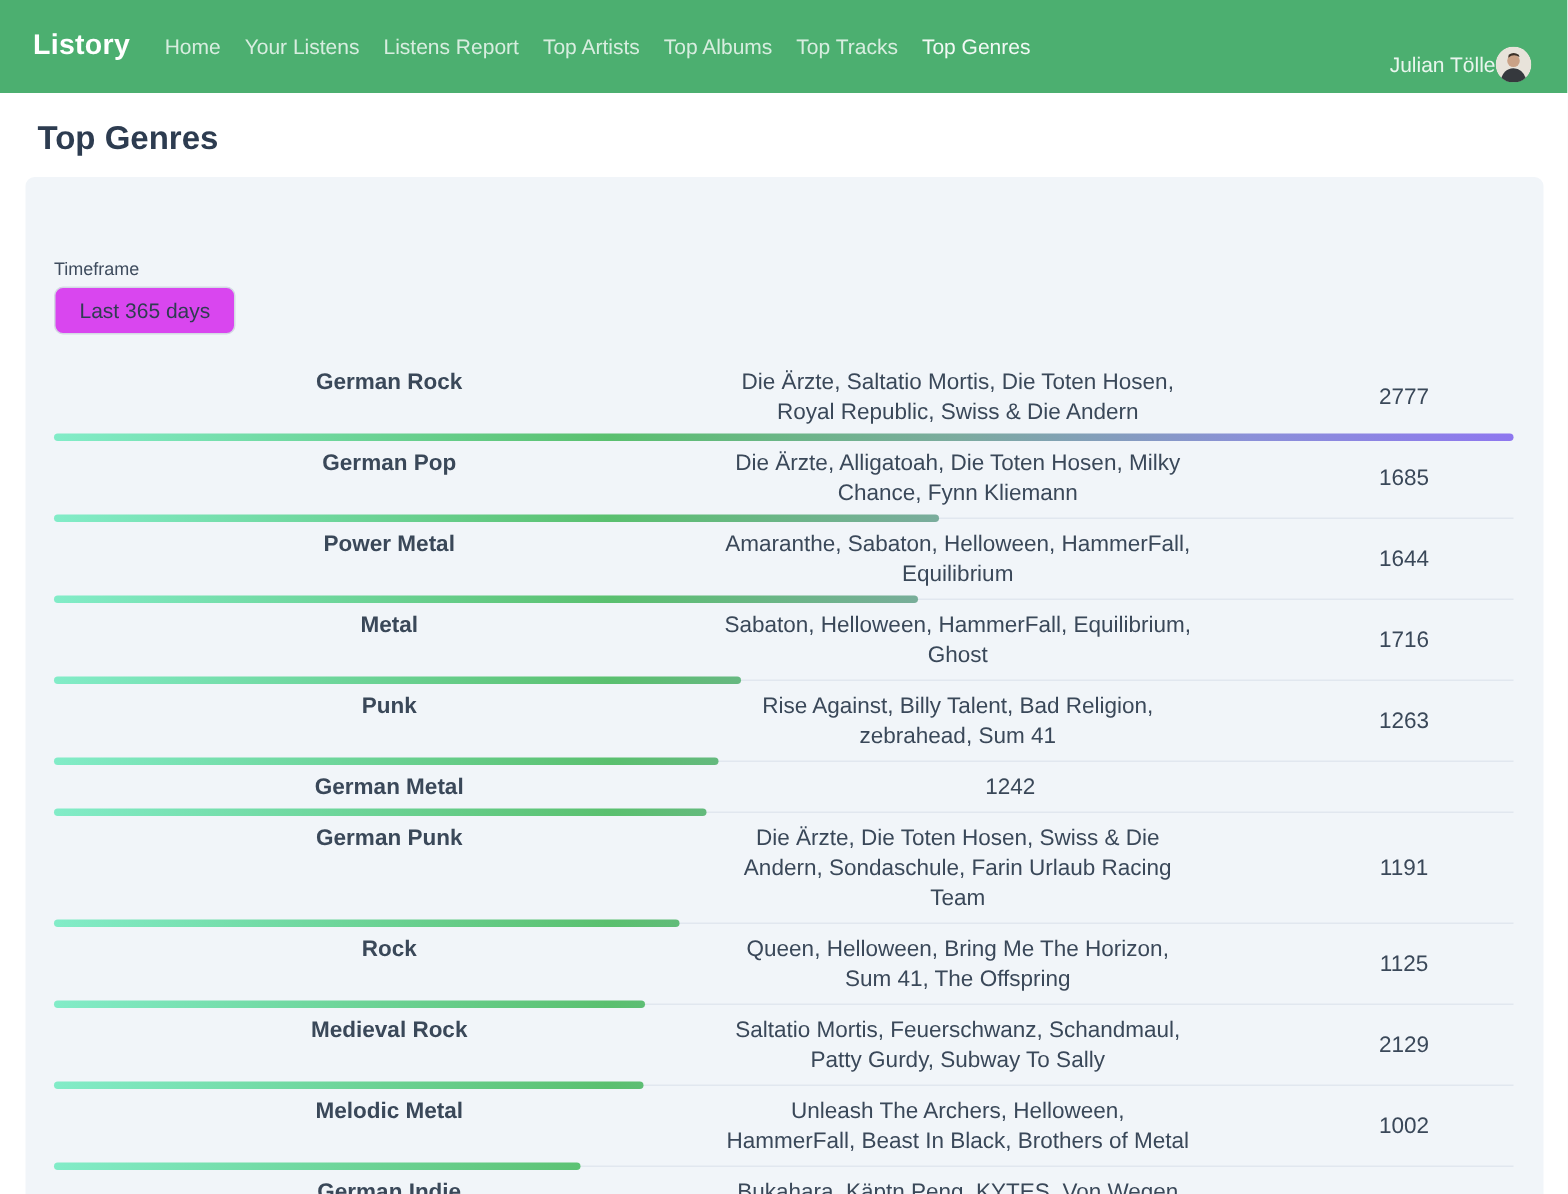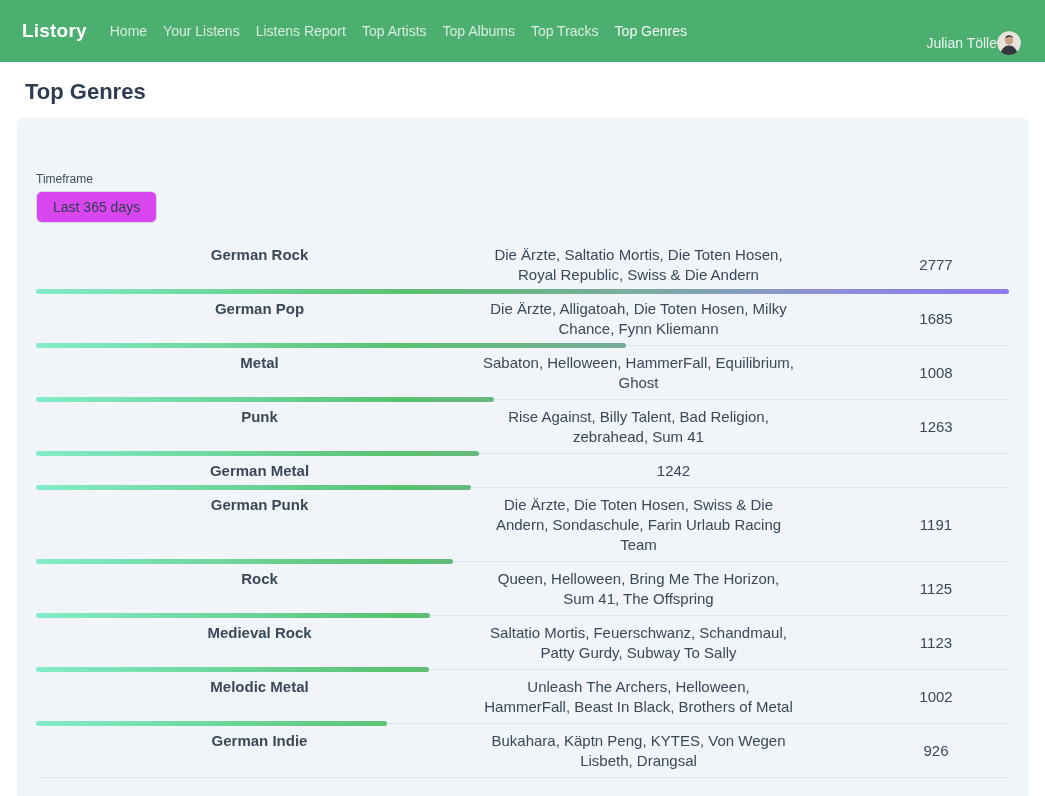--- a/index.html
+++ b/index.html
@@ -93,25 +93,31 @@
     <div class="bar" style="--f: 1.0000;"></div>
   </div>
 
   <div class="row">
     <div class="cell genre">German Pop</div>
     <div class="cell artists">Die Ärzte, Alligatoah, Die Toten Hosen, Milky Chance, Fynn Kliemann</div>
     <div class="cell count">1685</div>
     <div class="bar" style="--f: 0.6068;"></div>
   </div>
 
+  <div class="row">
+    <div class="cell genre">Power Metal</div>
+    <div class="cell artists">Amaranthe, Sabaton, Helloween, HammerFall, Equilibrium</div>
+    <div class="cell count">1644</div>
+    <div class="bar" style="--f: 0.5920;"></div>
+  </div>
 
   <div class="row">
     <div class="cell genre">Metal</div>
     <div class="cell artists">Sabaton, Helloween, HammerFall, Equilibrium, Ghost</div>
-    <div class="cell count">1008</div>
+    <div class="cell count">1716</div>
     <div class="bar" style="--f: 0.4710;"></div>
   </div>
 
   <div class="row">
     <div class="cell genre">Punk</div>
     <div class="cell artists">Rise Against, Billy Talent, Bad Religion, zebrahead, Sum 41</div>
     <div class="cell count">1263</div>
     <div class="bar" style="--f: 0.4548;"></div>
   </div>
 
@@ -131,21 +137,21 @@
   <div class="row">
     <div class="cell genre">Rock</div>
     <div class="cell artists">Queen, Helloween, Bring Me The Horizon, Sum 41, The Offspring</div>
     <div class="cell count">1125</div>
     <div class="bar" style="--f: 0.4051;"></div>
   </div>
 
   <div class="row">
     <div class="cell genre">Medieval Rock</div>
     <div class="cell artists">Saltatio Mortis, Feuerschwanz, Schandmaul, Patty Gurdy, Subway To Sally</div>
-    <div class="cell count">1123</div>
+    <div class="cell count">2129</div>
     <div class="bar" style="--f: 0.4044;"></div>
   </div>
 
   <div class="row">
     <div class="cell genre">Melodic Metal</div>
     <div class="cell artists">Unleash The Archers, Helloween, HammerFall, Beast In Black, Brothers of Metal</div>
     <div class="cell count">1002</div>
     <div class="bar" style="--f: 0.3608;"></div>
   </div>
 

